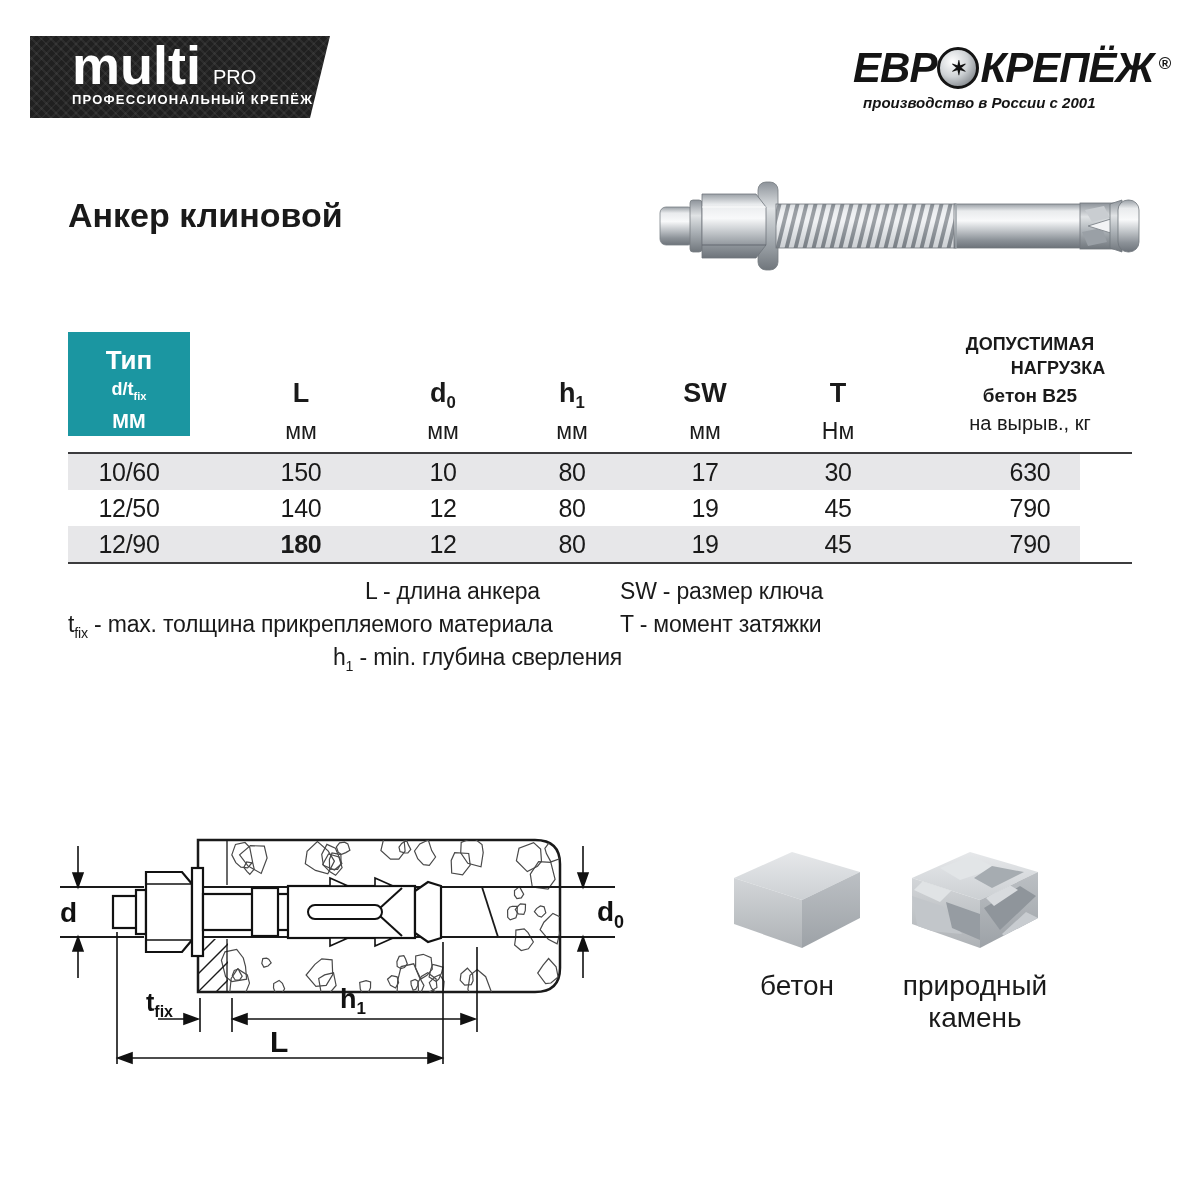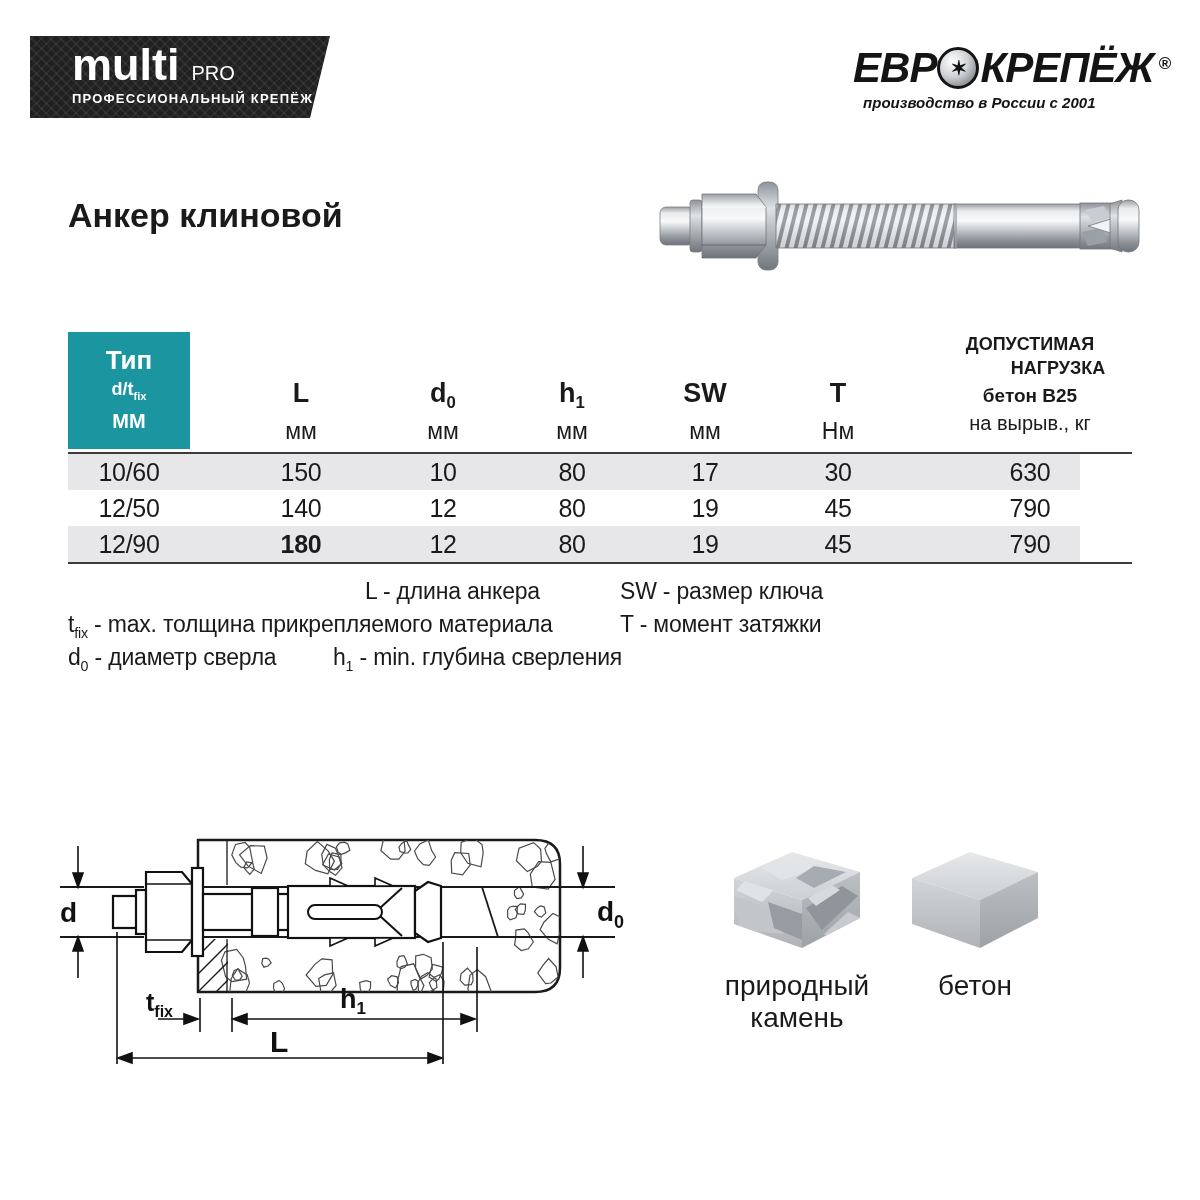--- a/index.html
+++ b/index.html
@@ -8,42 +8,42 @@
   .abs{position:absolute;}
 
   
   .mp-box{left:30px;top:36px;width:300px;height:82px;background-color:var(--logo-bg,#202020);
     background-image:
       repeating-linear-gradient(45deg, rgba(255,255,255,.06) 0 2px, transparent 2px 7px),
       repeating-linear-gradient(-45deg, rgba(255,255,255,.05) 0 2px, transparent 2px 7px);
     clip-path:polygon(0 0,100% 0,calc(100% - 20px) 100%,0 100%);
     padding:6px 0 0 42px;box-sizing:border-box;}
   .mp-row{display:flex;align-items:baseline;gap:12px;}
-  .mp-multi{color:#fff;font-weight:bold;font-size:45px;line-height:46px;letter-spacing:0;}
+  .mp-multi{color:#fff;font-weight:bold;font-size:54px;line-height:46px;letter-spacing:0;}
   .mp-pro{color:#fff;font-weight:normal;font-size:20px;}
   .mp-tag{color:#fff;font-weight:bold;font-size:13px;letter-spacing:1.2px;margin-top:3px;}
 
   
   .ep{right:30px;top:46px;text-align:left;}
   .ep-row{display:flex;align-items:center;font-style:italic;font-weight:bold;
           font-size:42px;letter-spacing:-1px;color:#141414;line-height:44px;}
   .ep-o{display:inline-flex;align-items:center;justify-content:center;width:36px;height:36px;
         border-radius:50%;margin:0 1px;border:3px solid #141414;
         background:radial-gradient(circle at 35% 32%, #ffffff, #cfd3d6 45%, #878c91 80%, #5c6166);}
   .ep-star{font-style:normal;font-size:20px;color:#111;line-height:20px;}
   .ep-reg{font-size:17px;font-weight:bold;align-self:flex-start;margin-left:5px;margin-top:-4px;}
   .ep-tag{font-size:15px;font-weight:bold;font-style:italic;color:#141414;margin:4px 0 0 10px;}
 
   
   .title{left:68px;top:196px;font-size:34px;font-weight:bold;}
 
   
   .spec{left:68px;top:332px;width:1064px;height:232px;}
   .spec .cell{position:absolute;transform:translateX(-50%);white-space:nowrap;}
-  .type-head{position:absolute;left:0;top:0;width:122px;height:117px;background:var(--teal,#1b96a1);
+  .type-head{position:absolute;left:0;top:0;width:122px;height:104px;background:var(--teal,#1b96a1);
              color:#fff;text-align:center;}
   .type-head .t1{display:block;font-size:26px;font-weight:bold;margin-top:13px;}
   .type-head .t2{display:block;font-size:18px;font-weight:bold;margin-top:3px;}
   .type-head .t3{display:block;font-size:20px;font-weight:bold;margin-top:8px;}
   .h-label{top:46px;font-size:27px;font-weight:bold;}
   .h-unit{top:86px;font-size:23px;}
   .load-l1{top:2px;font-size:18px;font-weight:bold;}
   .load-l2{top:26px;font-size:18px;font-weight:bold;}
   .load-l3{top:53px;font-size:19px;font-weight:bold;}
   .load-l4{top:80px;font-size:20px;}
@@ -196,21 +196,20 @@
     <span class="cell" style="left:962px;">790</span>
   </div>
   <div class="rule" style="top:230px;"></div>
 </div>
 
 <div class="abs legend">
   <span class="lg" style="left:365px;top:0;"><span>L</span><span> - длина анкера</span></span>
   <span class="lg" style="left:620px;top:0;"><span>SW</span><span> - размер ключа</span></span>
   <span class="lg" style="left:68px;top:33px;"><span>t</span><sub class="sm">fix</sub><span> - max. толщина прикрепляемого материала</span></span>
   <span class="lg" style="left:620px;top:33px;"><span>T</span><span> - момент затяжки</span></span>
-  <span class="lg" style="left:68px;top:66px;"><span>d</span><sub class="sm">0</sub><span> - диаметр сверла</span></span>
   <span class="lg" style="left:333px;top:66px;"><span>h</span><sub class="sm">1</sub><span> - min. глубина сверления</span></span>
 </div>
 
 <svg class="abs" style="left:30px;top:812px;" width="620" height="290" viewBox="0 0 620 290">
   <defs>
     <clipPath id="blockClip">
       <path d="M168 28 H505 Q530 28 530 52 V156 Q530 180 505 180 H168 Z"></path>
     </clipPath>
     <clipPath id="hatchClip">
         <rect x="168" y="28" width="30" height="152"></rect>
@@ -336,20 +335,44 @@
     <text x="116" y="199" font-size="25"><tspan>t</tspan><tspan dy="6" font-size="16">fix</tspan></text>
     <text x="310" y="196" font-size="27"><tspan>h</tspan><tspan dy="6" font-size="17">1</tspan></text>
     <text x="240" y="240" font-size="30"><tspan>L</tspan></text>
   </g>
 </svg>
 
 <div class="abs materials">
   <div class="mat">
     <svg width="150" height="112" viewBox="0 0 150 112">
       <defs>
+        <linearGradient id="gTop" x1="0" y1="0" x2="0" y2="1">
+            <stop offset="0" stop-color="#e6e8ea"></stop>
+            <stop offset="1" stop-color="#ccd0d3"></stop>
+          </linearGradient>
+        <linearGradient id="gFront" x1="0" y1="0" x2="0" y2="1">
+            <stop offset="0" stop-color="#d3d6d9"></stop>
+            <stop offset="1" stop-color="#aeb2b6"></stop>
+          </linearGradient>
+        <linearGradient id="gSide" x1="0" y1="0" x2="0" y2="1">
+            <stop offset="0" stop-color="#bcc0c4"></stop>
+            <stop offset="1" stop-color="#9da2a7"></stop>
+          </linearGradient>
+      </defs>
+      <polygon points="12,40 70,14 138,34 80,62" fill="url(#gTop)"></polygon>
+      <polygon points="12,40 80,62 80,110 12,86" fill="url(#gFront)"></polygon>
+      <polygon points="80,62 138,34 138,80 80,110" fill="url(#gSide)"></polygon>
+    </svg>
+    <div class="lbl">
+      <span>бетон</span>
+    </div>
+  </div>
+  <div class="mat">
+    <svg width="150" height="112" viewBox="0 0 150 112">
+      <defs>
         <clipPath id="cTop">
             <polygon points="12,40 70,14 138,34 80,62"></polygon>
           </clipPath>
         <clipPath id="cFront">
             <polygon points="12,40 80,62 80,110 12,86"></polygon>
           </clipPath>
         <clipPath id="cSide">
             <polygon points="80,62 138,34 138,80 80,110"></polygon>
           </clipPath>
       </defs>
@@ -369,37 +392,13 @@
         <polygon points="84,70 120,48 136,58 100,92" fill="#8f959b"></polygon>
         <polygon points="102,96 126,74 138,80 112,106" fill="#c8ccd0"></polygon>
         <polygon points="86,60 108,46 118,52 94,68" fill="#d8dbde"></polygon>
       </g>
     </svg>
     <div class="lbl">
       <span>природный</span><br>
       <span>камень</span>
     </div>
   </div>
-  <div class="mat">
-    <svg width="150" height="112" viewBox="0 0 150 112">
-      <defs>
-        <linearGradient id="gTop" x1="0" y1="0" x2="0" y2="1">
-            <stop offset="0" stop-color="#e6e8ea"></stop>
-            <stop offset="1" stop-color="#ccd0d3"></stop>
-          </linearGradient>
-        <linearGradient id="gFront" x1="0" y1="0" x2="0" y2="1">
-            <stop offset="0" stop-color="#d3d6d9"></stop>
-            <stop offset="1" stop-color="#aeb2b6"></stop>
-          </linearGradient>
-        <linearGradient id="gSide" x1="0" y1="0" x2="0" y2="1">
-            <stop offset="0" stop-color="#bcc0c4"></stop>
-            <stop offset="1" stop-color="#9da2a7"></stop>
-          </linearGradient>
-      </defs>
-      <polygon points="12,40 70,14 138,34 80,62" fill="url(#gTop)"></polygon>
-      <polygon points="12,40 80,62 80,110 12,86" fill="url(#gFront)"></polygon>
-      <polygon points="80,62 138,34 138,80 80,110" fill="url(#gSide)"></polygon>
-    </svg>
-    <div class="lbl">
-      <span>бетон</span>
-    </div>
-  </div>
 </div>
 
 </body></html>

